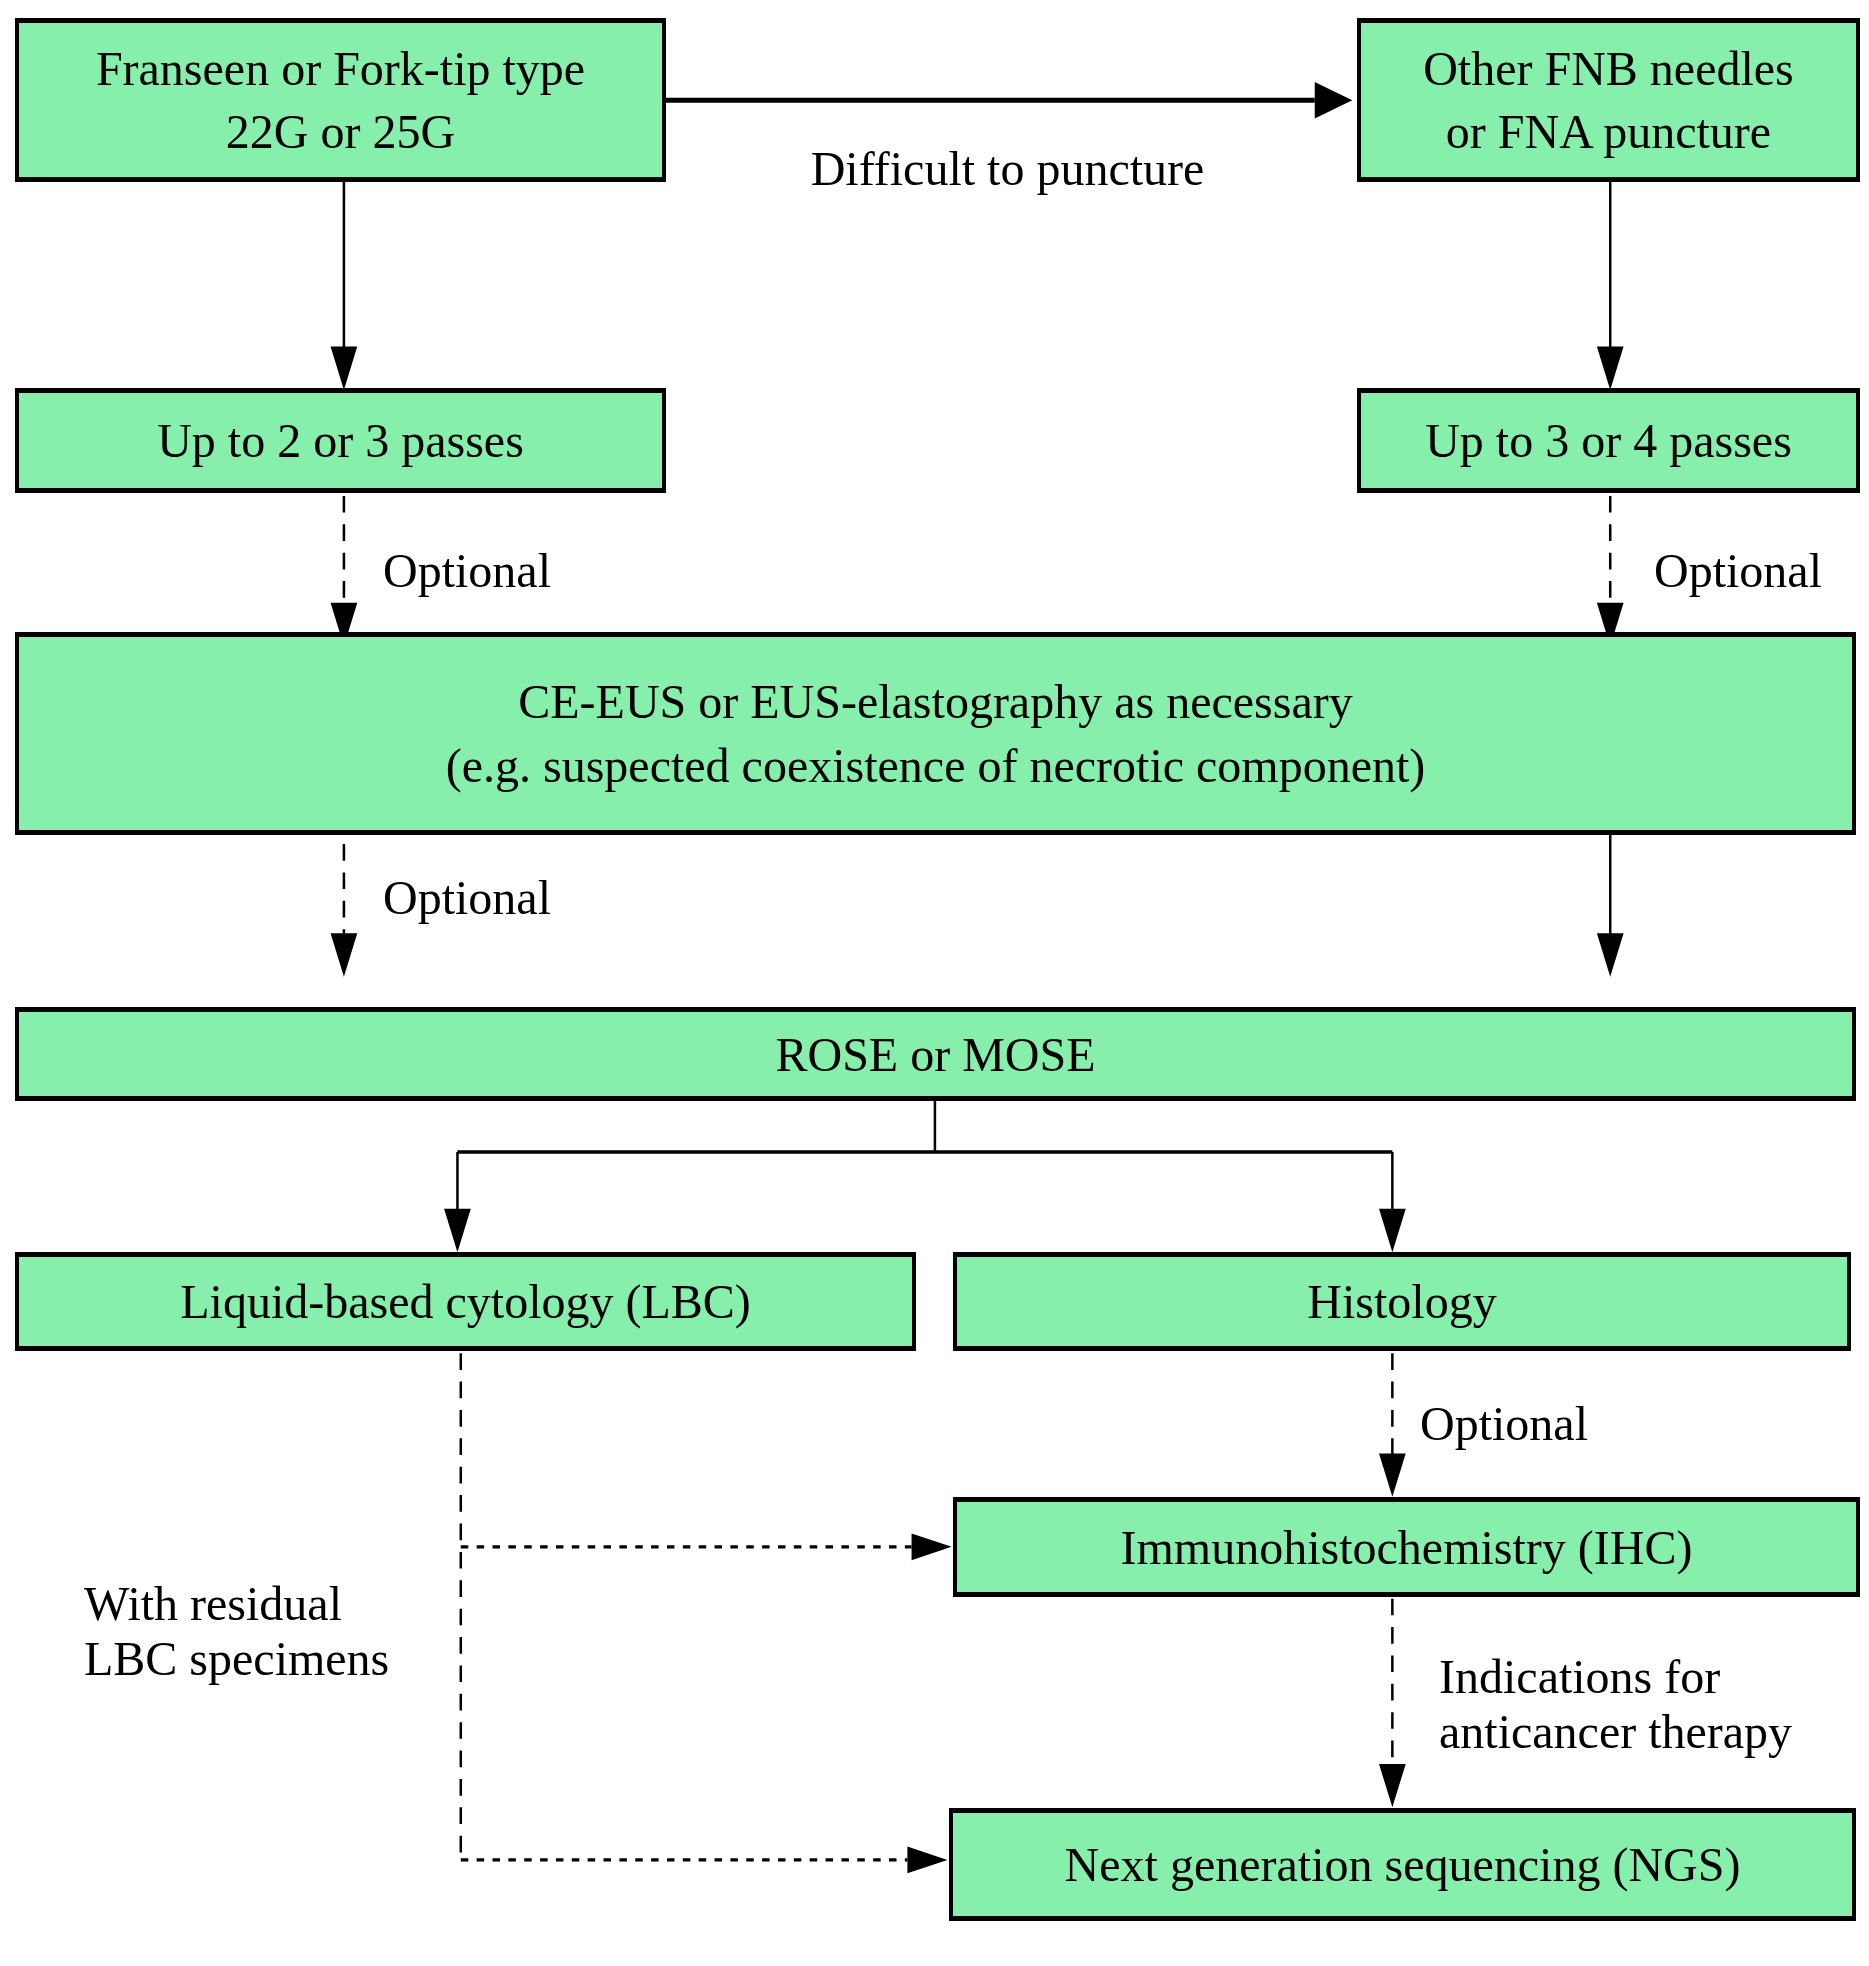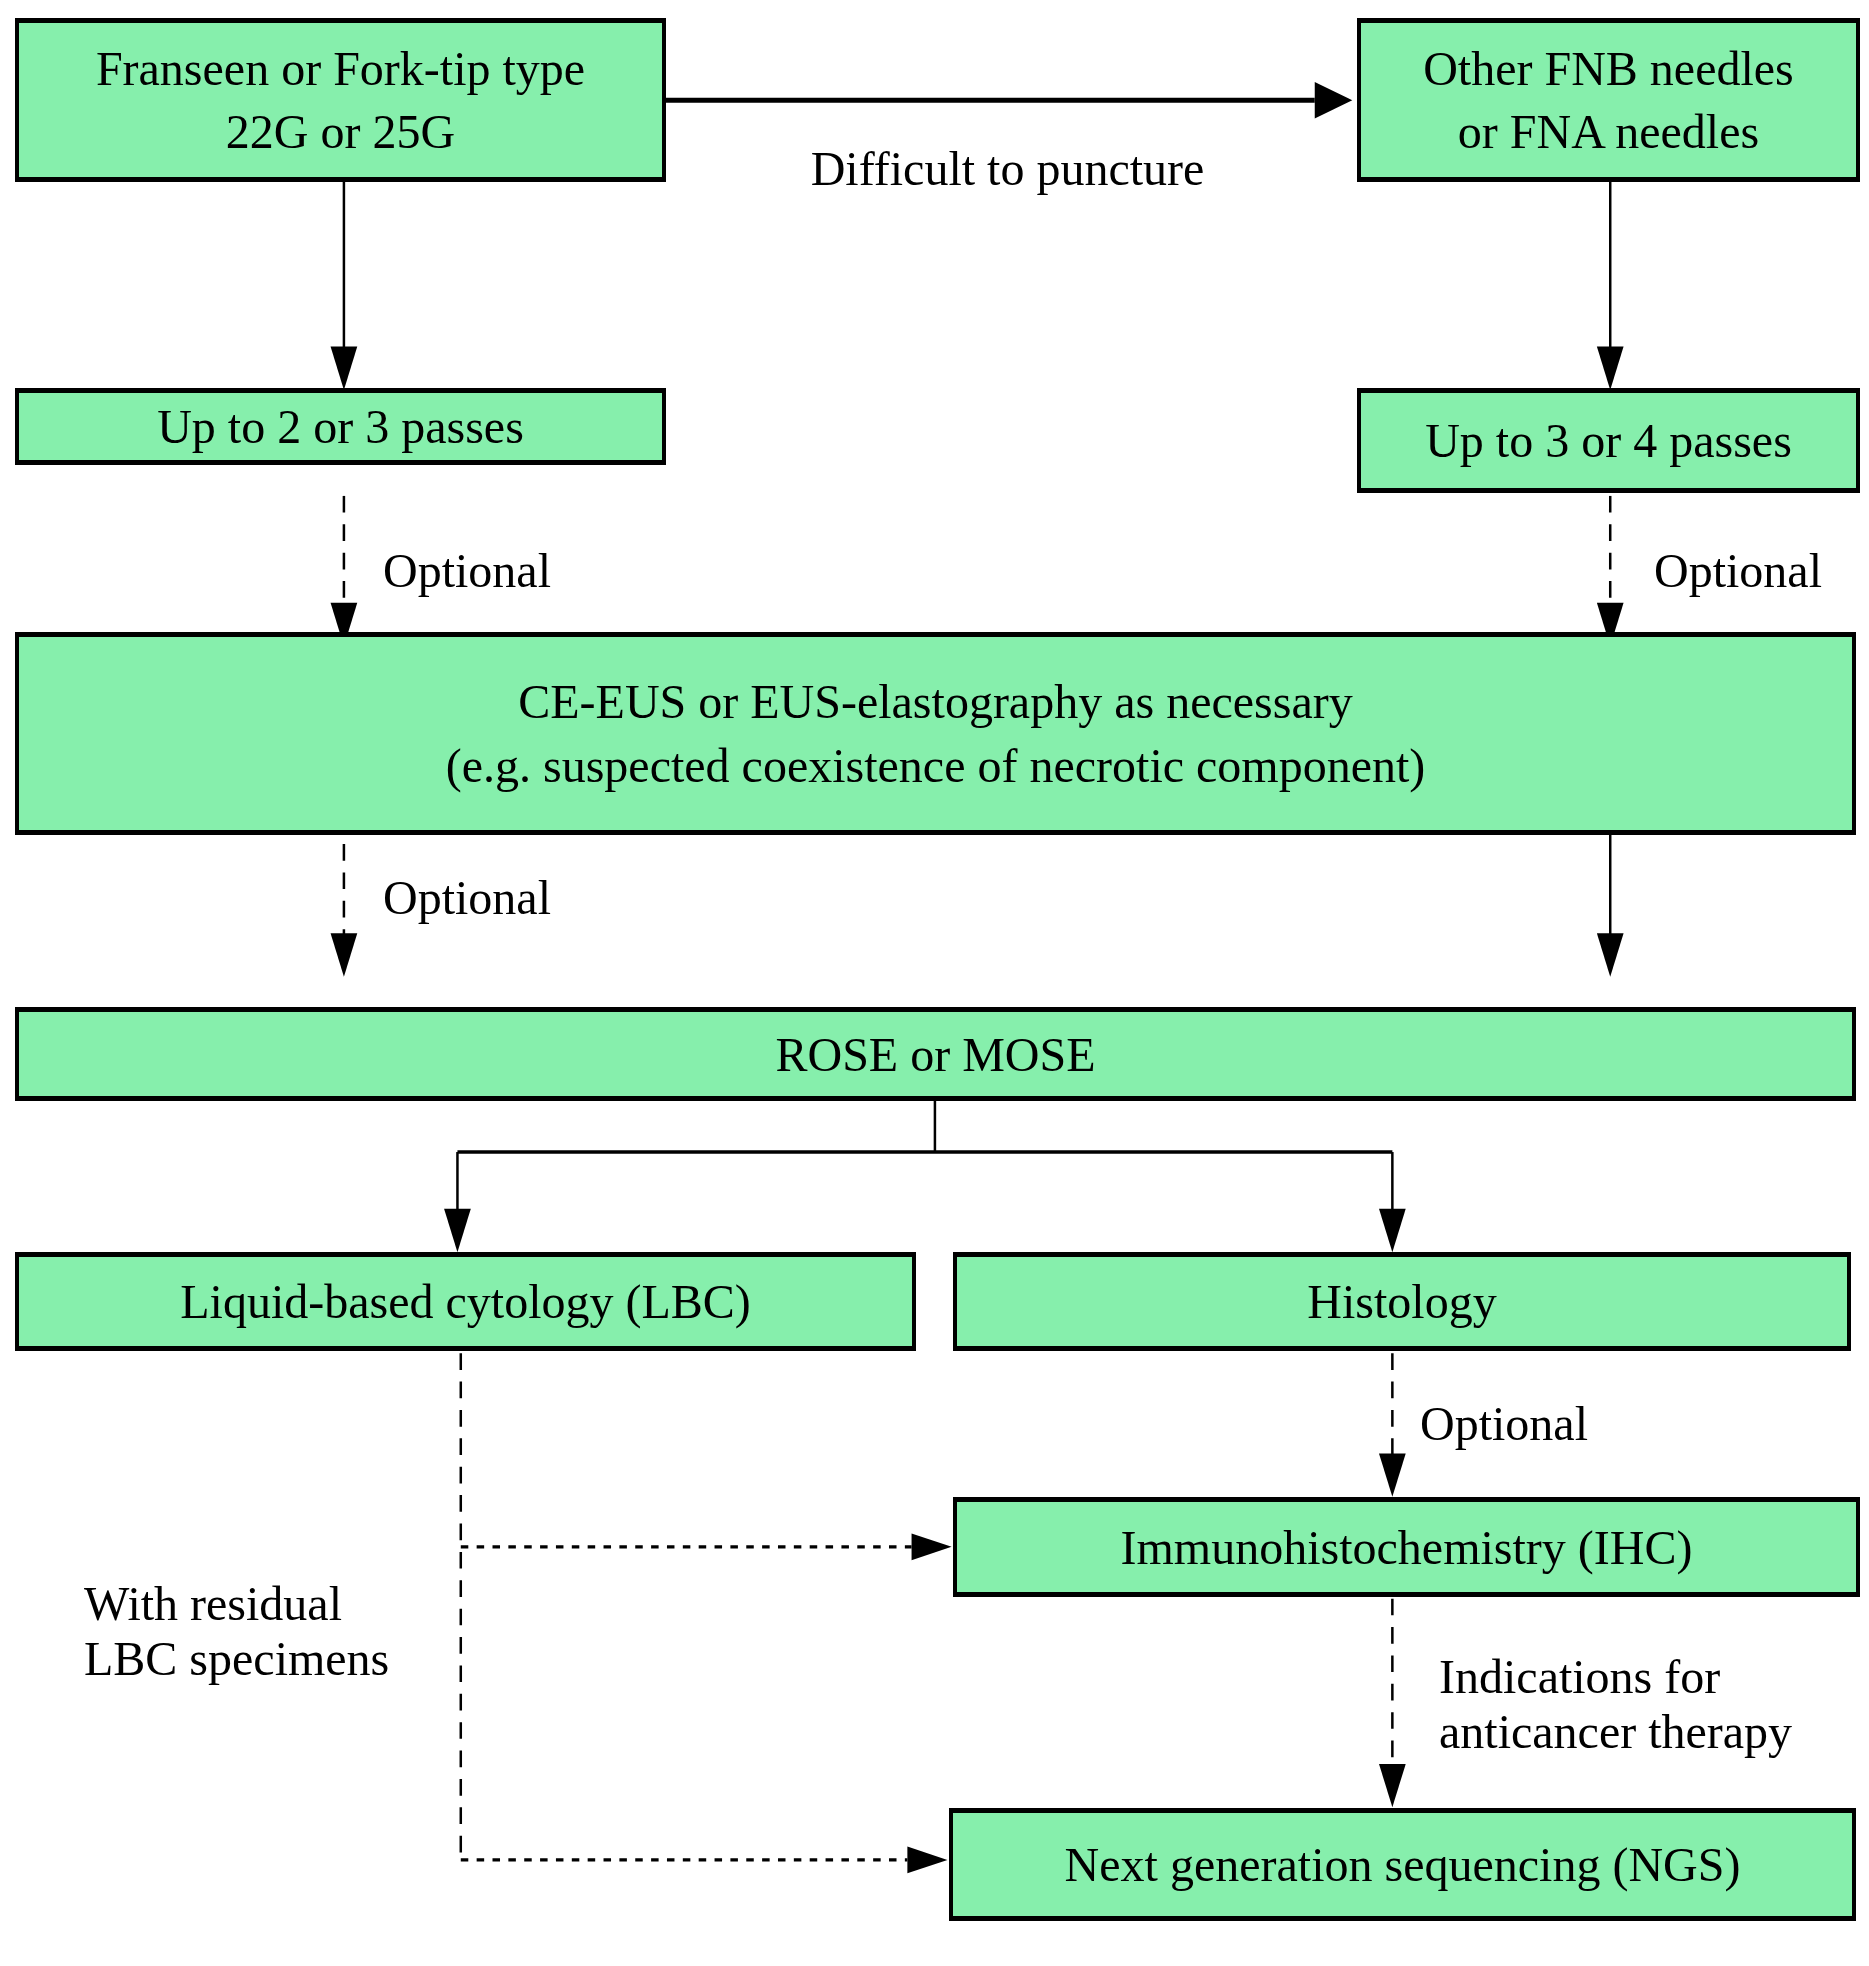--- a/index.html
+++ b/index.html
@@ -85,24 +85,24 @@
     </g>
   </svg>
 
   <div class="node" style="left:15px; top:17.5px; width:651px; height:164px;">
     <div>Franseen or Fork-tip type</div>
     <div>22G or 25G</div>
   </div>
 
   <div class="node" style="left:1357px; top:17.5px; width:503px; height:164px;">
     <div>Other FNB needles</div>
-    <div>or FNA needles</div>
+    <div>or FNA puncture</div>
   </div>
 
-  <div class="node" style="left:15px; top:388px; width:651px; height:77px;">
+  <div class="node" style="left:15px; top:388px; width:651px; height:105px;">
     <div>Up to 2 or 3 passes</div>
   </div>
 
   <div class="node" style="left:1357px; top:388px; width:503px; height:105px;align-items:center;">
     <div>Up to 3 or 4 passes</div>
   </div>
 
   <div class="node" style="left:15px; top:632px; width:1841px; height:203px; line-height:64px;">
     <div>CE-EUS or EUS-elastography as necessary</div>
     <div>(e.g. suspected coexistence of necrotic component)</div>

